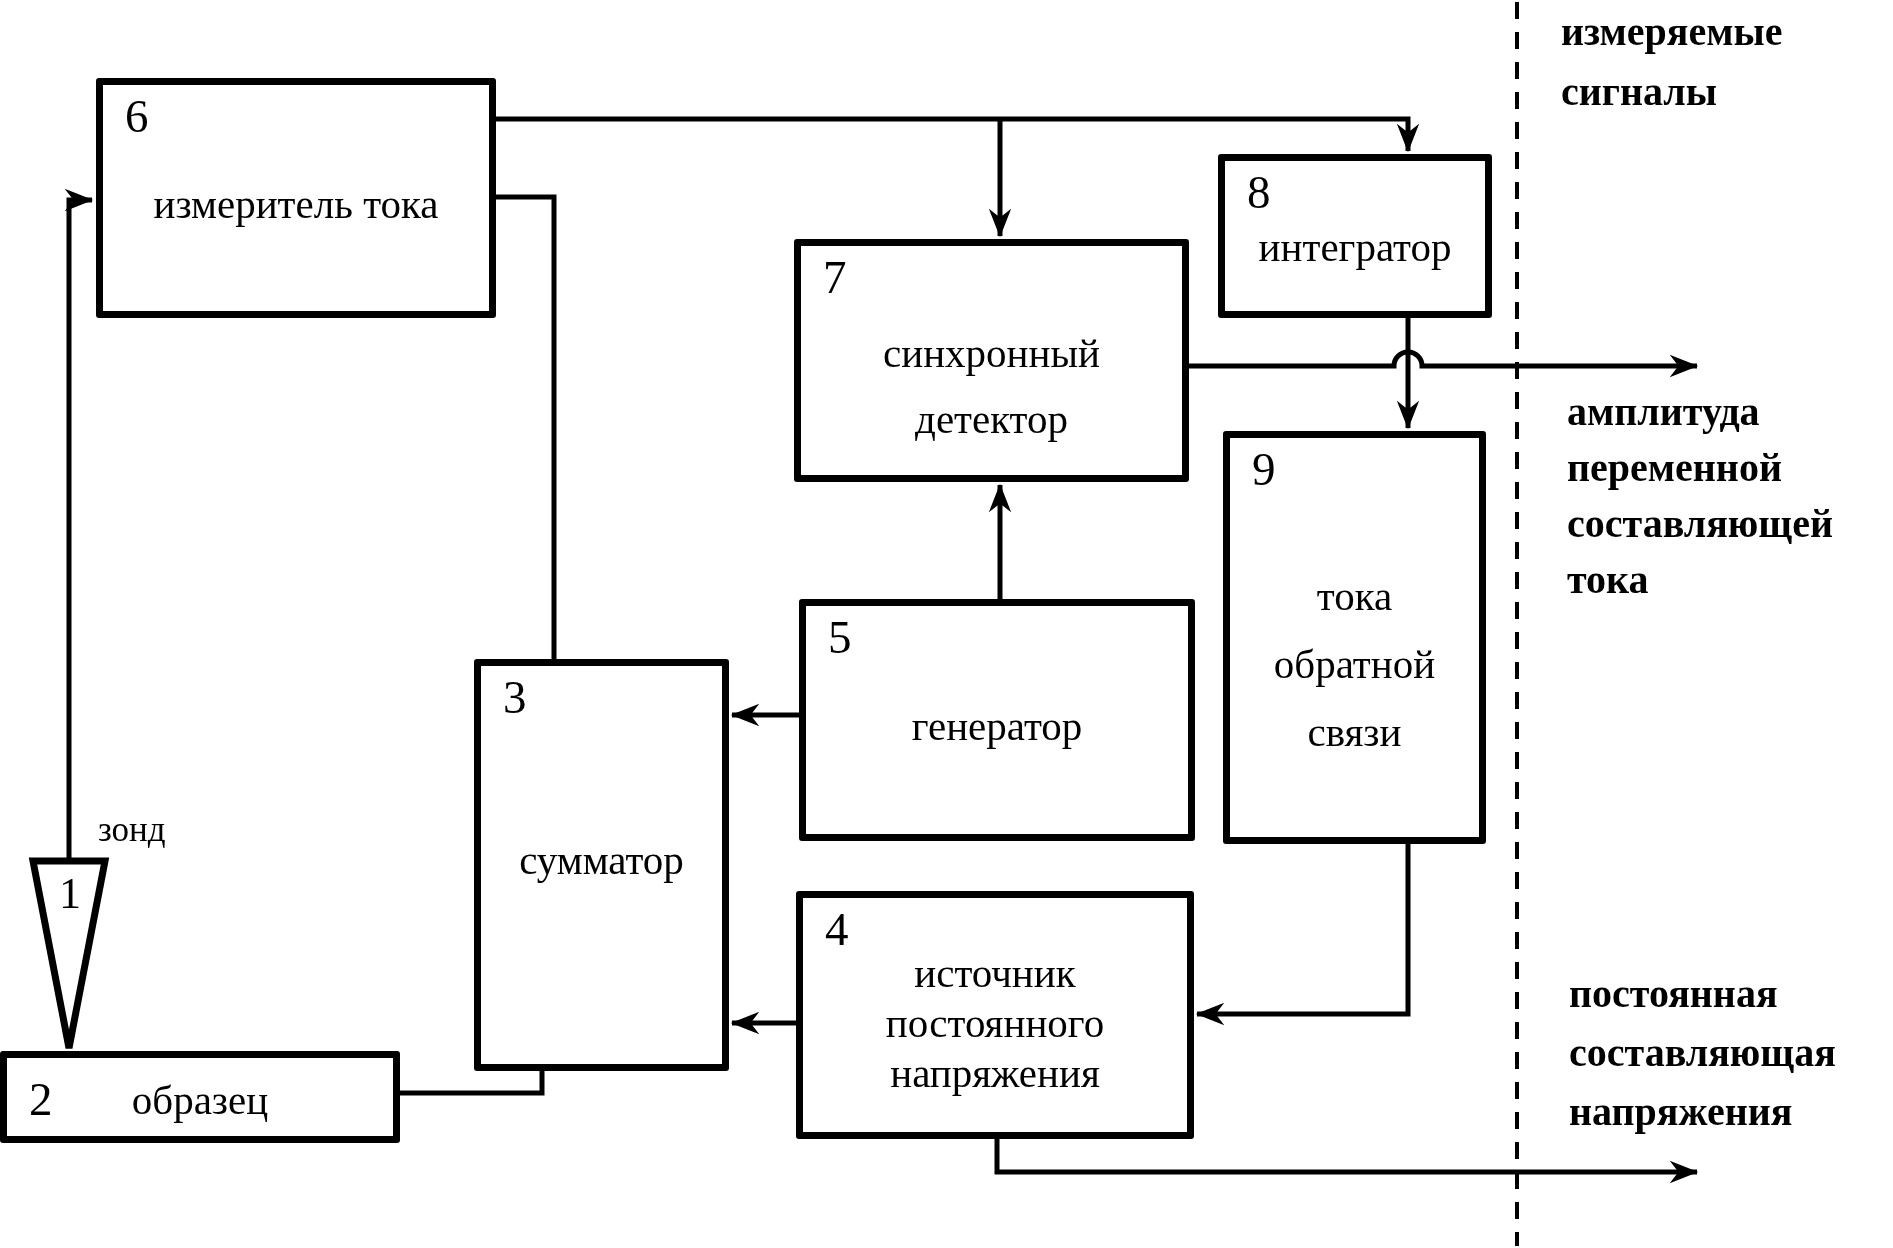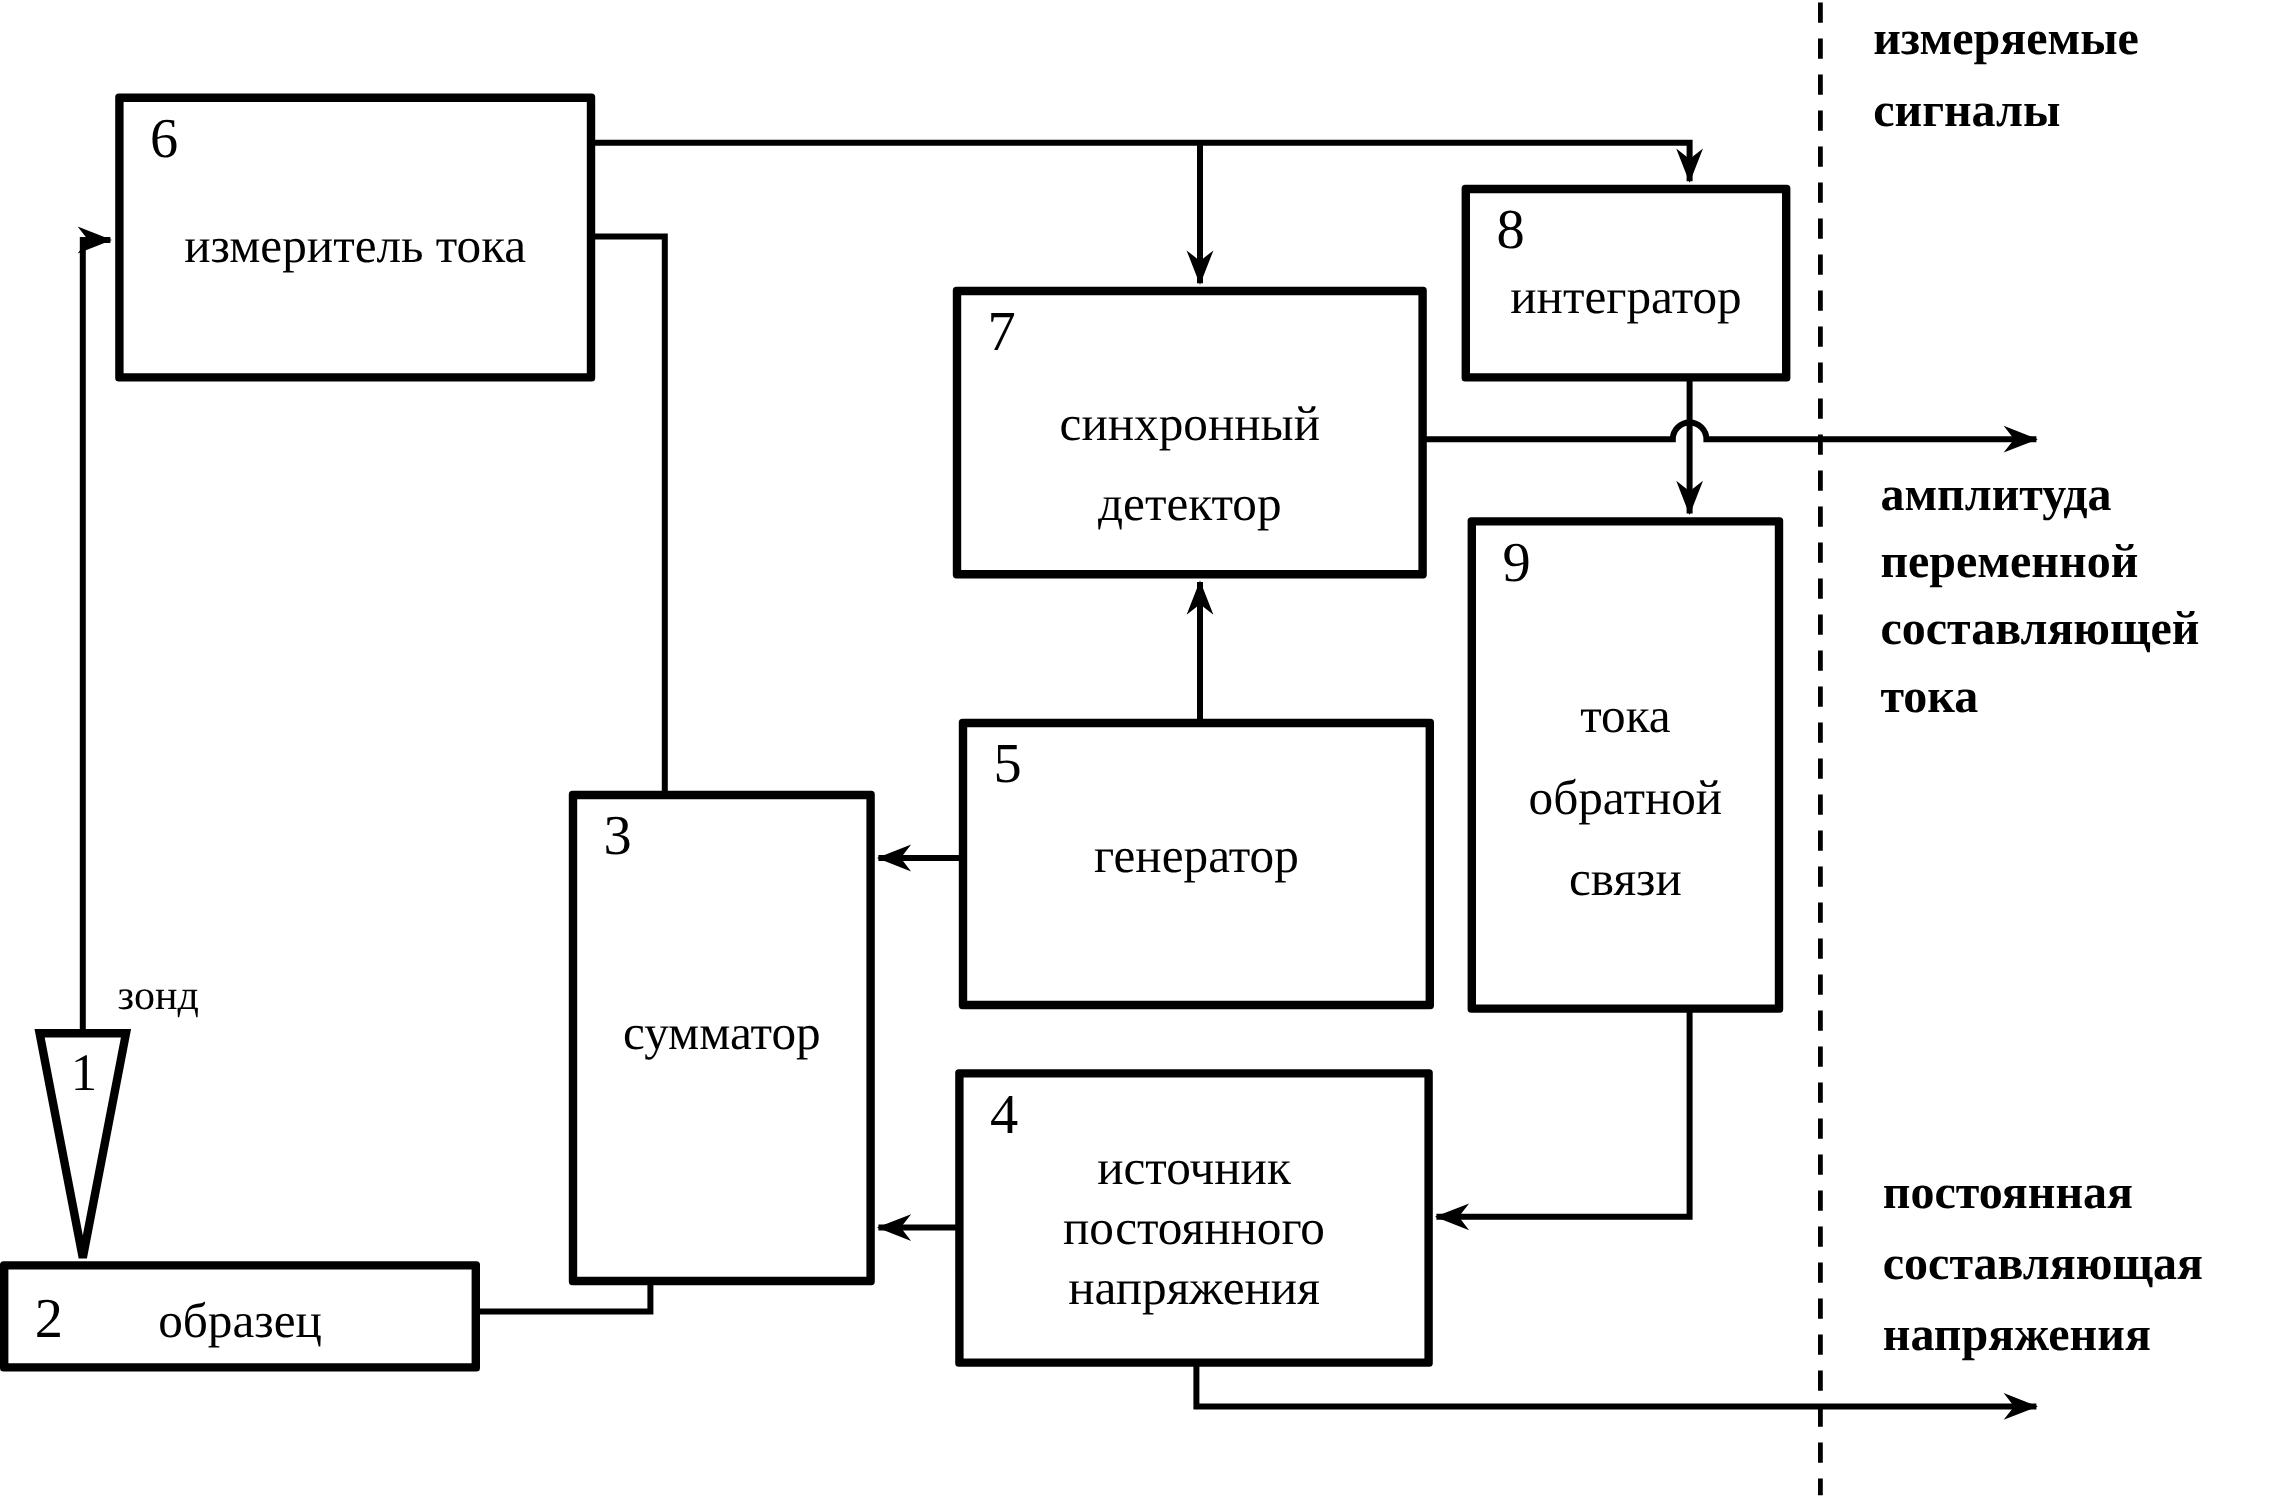--- a/index.html
+++ b/index.html
@@ -30,21 +30,21 @@
     left:0;right:0;
     text-align:center;
     font-size:41px;
     line-height:1.2;
   }
   
   .b6 .lbl{top:95px;}
   .b7 .lbl{top:74px;line-height:66px;padding:0 60px;}
   .b8 .lbl{top:62px;}
   .b9 .lbl{top:124px;line-height:68px;padding:0 22px;}
-  .b5 .lbl{top:83px;}
+  .b5 .lbl{top:96px;}
   .b3 .lbl{top:170px;}
   .b4 .lbl{top:50px;line-height:50px;padding:0 76px;}
   .b2 .lbl{top:18px;font-family:Liberation Serif, serif;}
   .b2 .num{top:16px;}
   .probe-num{
     position:absolute;left:50px;top:868px;width:40px;
     text-align:center;font-size:44px;
   }
   .probe-label{
     position:absolute;left:98px;top:810px;

